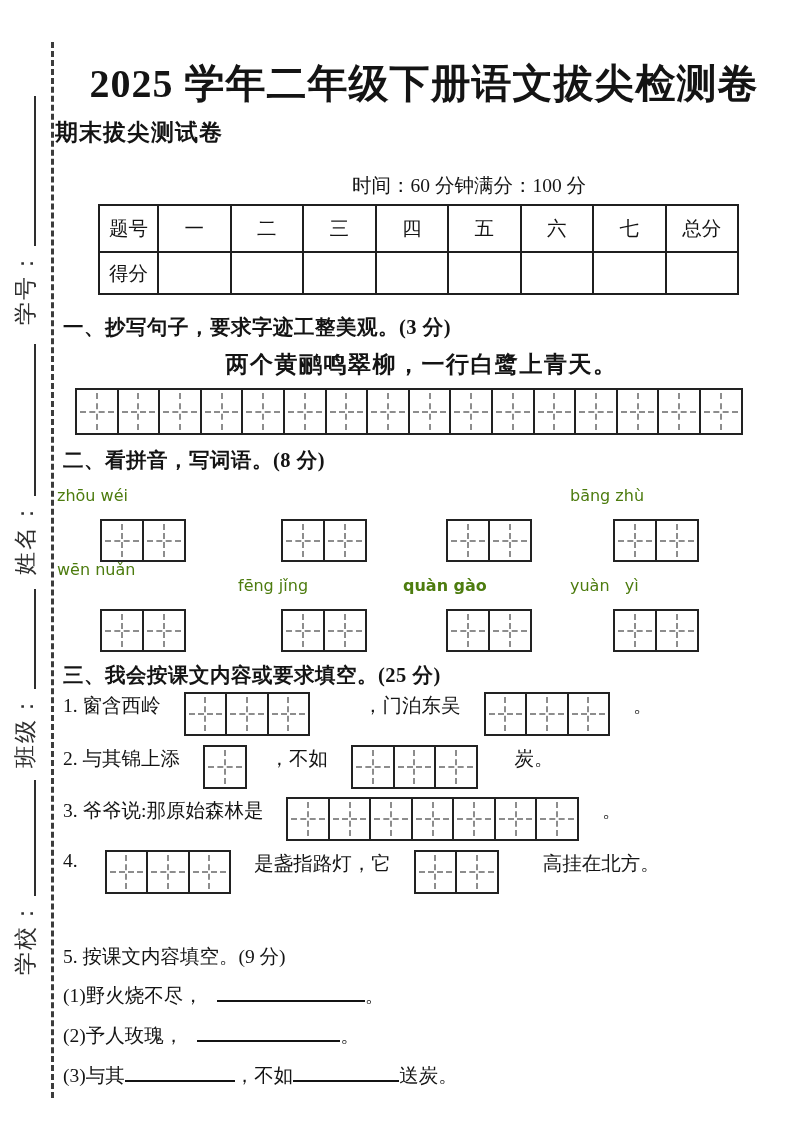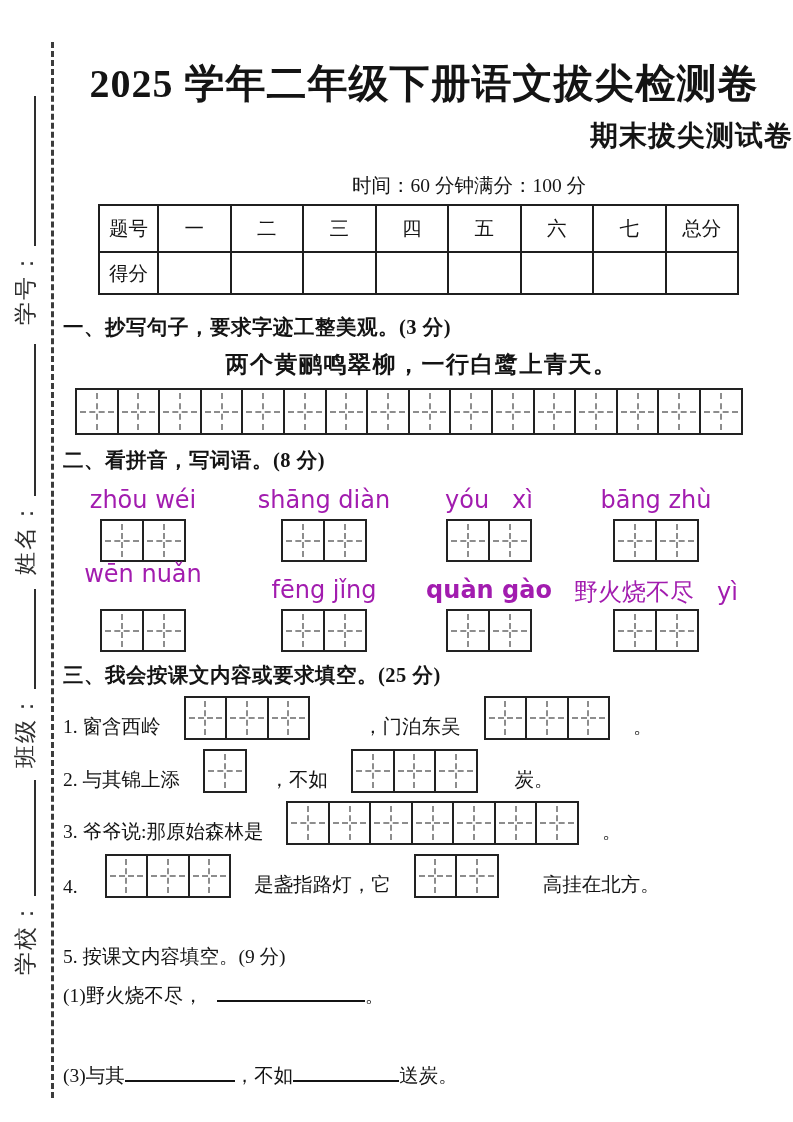--- a/index.html
+++ b/index.html
@@ -12,22 +12,22 @@
   .fold-line{position:absolute;left:51px;top:42px;height:1056px;width:0;
     border-left:3px dashed #3c3c3c;}
   .side-field{position:absolute;left:9px;height:32px;display:flex;align-items:center;
     transform:rotate(-90deg);transform-origin:0 0;font-size:23px;color:#2e2e2e;
     letter-spacing:2px;white-space:nowrap;}
   .side-field .blank{border-bottom:2px solid #2e2e2e;align-self:flex-end;
     margin:0 0 5px 4px;height:0;}
   
   .title{position:absolute;left:55px;right:0;top:56px;text-align:center;
     font-size:40px;font-weight:bold;letter-spacing:1px;}
-  .subtitle{position:absolute;left:55px;right:0;top:117px;text-align:right;
-    font-size:28px;font-weight:bold;letter-spacing:1px;}
+  .subtitle{position:absolute;left:55px;right:0;top:117px;text-align:left;
+    font-size:23px;font-weight:bold;letter-spacing:1px;}
   .meta{position:absolute;left:352px;top:172px;font-size:19.5px;display:flex;}
   
   .score-table{position:absolute;left:98px;top:204px;width:641px;
     border-collapse:collapse;table-layout:fixed;font-size:19.5px;padding-left:36px;}
   .score-table td{border:2px solid #1f1f1f;text-align:center;padding:0;background:#fff;}
   .score-table tr:first-child td{height:45px;}
   .score-table tr:last-child td{height:40px;}
   
   .sec-head{position:absolute;left:63px;font-size:20.5px;font-weight:bold;
     letter-spacing:0.5px;white-space:nowrap;}
@@ -38,24 +38,24 @@
   .cell{box-sizing:border-box;width:43.5px;height:44px;border:2px solid #222;
     margin-left:-2px;position:relative;background:#fff;}
   .cell::before{content:"";position:absolute;top:3px;bottom:3px;left:50%;
     margin-left:-1px;border-left:2px dashed #8d8d8d;}
   .cell::after{content:"";position:absolute;left:3px;right:3px;top:50%;
     margin-top:-1px;border-top:2px dashed #8d8d8d;}
   .copy-grid{position:absolute;left:75px;top:388px;}
   .copy-grid .cell{width:43.6px;height:47px;}
   .py-grid{position:absolute;}
   .py-grid .cell{width:44px;height:43px;}
-  .pinyin{position:absolute;width:172px;text-align:center;white-space:pre;
-    font-family:"DejaVu Sans","Liberation Sans",sans-serif;font-size:24px;color:#a21caf;}
-  
-  .qrow{position:absolute;left:63px;display:flex;align-items:flex-end;height:48px;
+  .pinyin{position:absolute;width:172px;white-space:pre;
+    font-family:"DejaVu Sans","Liberation Sans",sans-serif;font-size:16px;color:#4d7c0f;}
+  
+  .qrow{position:absolute;left:63px;display:flex;align-items:flex-start;height:48px;
     font-size:19.5px;white-space:nowrap;gap:23px;}
   .blank{display:inline-block;height:1em;border-bottom:2px solid #141414;}
   .fill-line{position:absolute;left:63px;font-size:19.5px;white-space:nowrap;margin-top:32px;}
 </style>
 </head>
 <body>
 
 <div class="page">
 
   <div class="fold-line"></div>
@@ -139,22 +139,20 @@
       <div class="cell"></div>
       <div class="cell"></div>
       <div class="cell"></div>
       <div class="cell"></div>
       <div class="cell"></div>
     </div>
 
   <div class="sec-head" style="top:446px;">二、看拼音，写词语。(8 分)</div>
 
   <div class="pinyin" style="left:57px;top:486px;">zhōu wéi</div>
-  <div class="pinyin" style="left:238px;top:486px;">shāng diàn</div>
-  <div class="pinyin" style="left:403px;top:486px;">yóu   xì</div>
   <div class="pinyin" style="left:570px;top:486px;">bāng zhù</div>
 
   <div class="grid py-grid" style="left:100px;top:519px;">
       <div class="cell"></div>
       <div class="cell"></div>
     </div>
   <div class="grid py-grid" style="left:281px;top:519px;">
       <div class="cell"></div>
       <div class="cell"></div>
     </div>
@@ -163,21 +161,21 @@
       <div class="cell"></div>
     </div>
   <div class="grid py-grid" style="left:613px;top:519px;">
       <div class="cell"></div>
       <div class="cell"></div>
     </div>
 
   <div class="pinyin" style="left:57px;top:560px;">wēn nuǎn</div>
   <div class="pinyin" style="left:238px;top:576px;">fēng jǐng</div>
   <div class="pinyin" style="left:403px;top:576px;font-weight:bold;">quàn gào</div>
-  <div class="pinyin" style="left:570px;top:576px;">野火烧不尽   yì</div>
+  <div class="pinyin" style="left:570px;top:576px;">yuàn   yì</div>
 
   <div class="grid py-grid" style="left:100px;top:609px;">
       <div class="cell"></div>
       <div class="cell"></div>
     </div>
   <div class="grid py-grid" style="left:281px;top:609px;">
       <div class="cell"></div>
       <div class="cell"></div>
     </div>
   <div class="grid py-grid" style="left:446px;top:609px;">
@@ -249,18 +247,21 @@
       </span>
     <span style="margin-left:21px;">高挂在北方。</span>
   </div>
 
   <div class="fill-line" style="top:911px;font-weight:normal;">5. 按课文内容填空。(9 分)</div>
 
   <div class="fill-line" style="top:948px;">
     <span>(1)野火烧不尽，</span><span class="blank" style="width:148px;margin-left:14px;"></span><span>。</span>
   </div>
 
+  <div class="fill-line" style="top:988px;">
+    <span>(2)予人玫瑰，</span><span class="blank" style="width:143px;margin-left:14px;"></span><span>。</span>
+  </div>
 
   <div class="fill-line" style="top:1028px;">
     <span>(3)与其</span><span class="blank" style="width:110px;"></span><span>，不如</span><span class="blank" style="width:106px;"></span><span>送炭。</span>
   </div>
 
 </div>
 
 </body></html>

